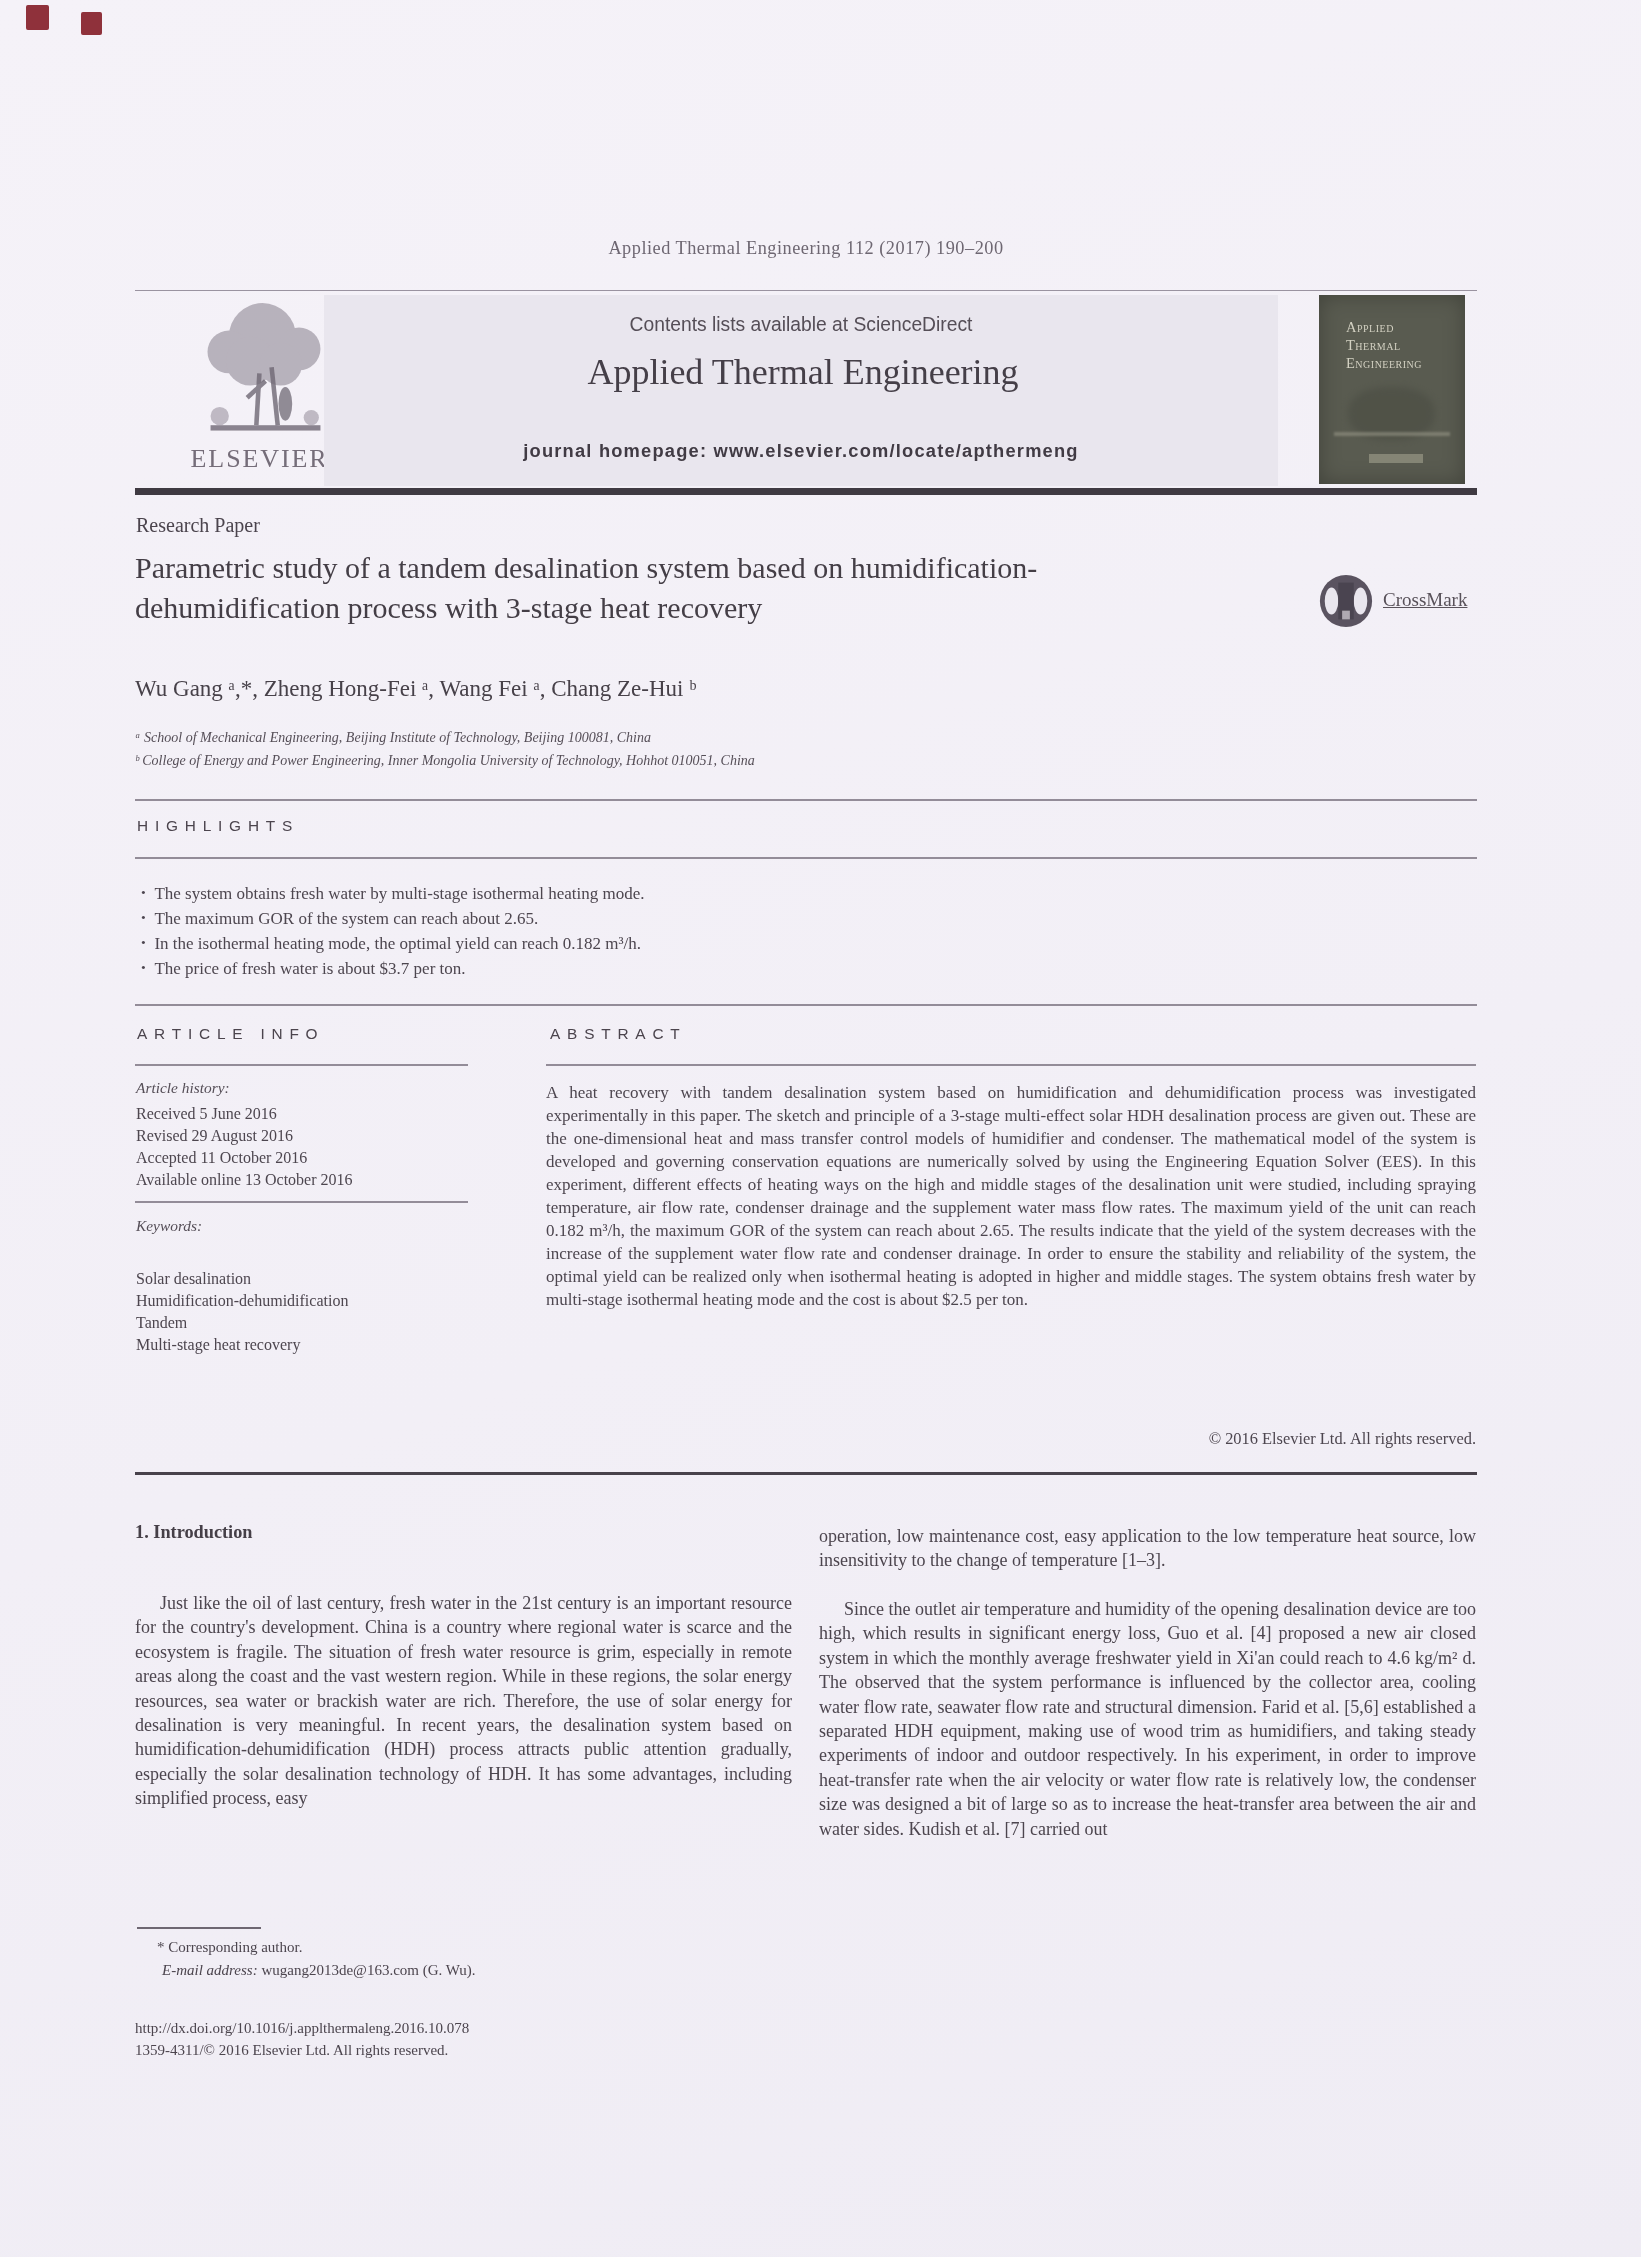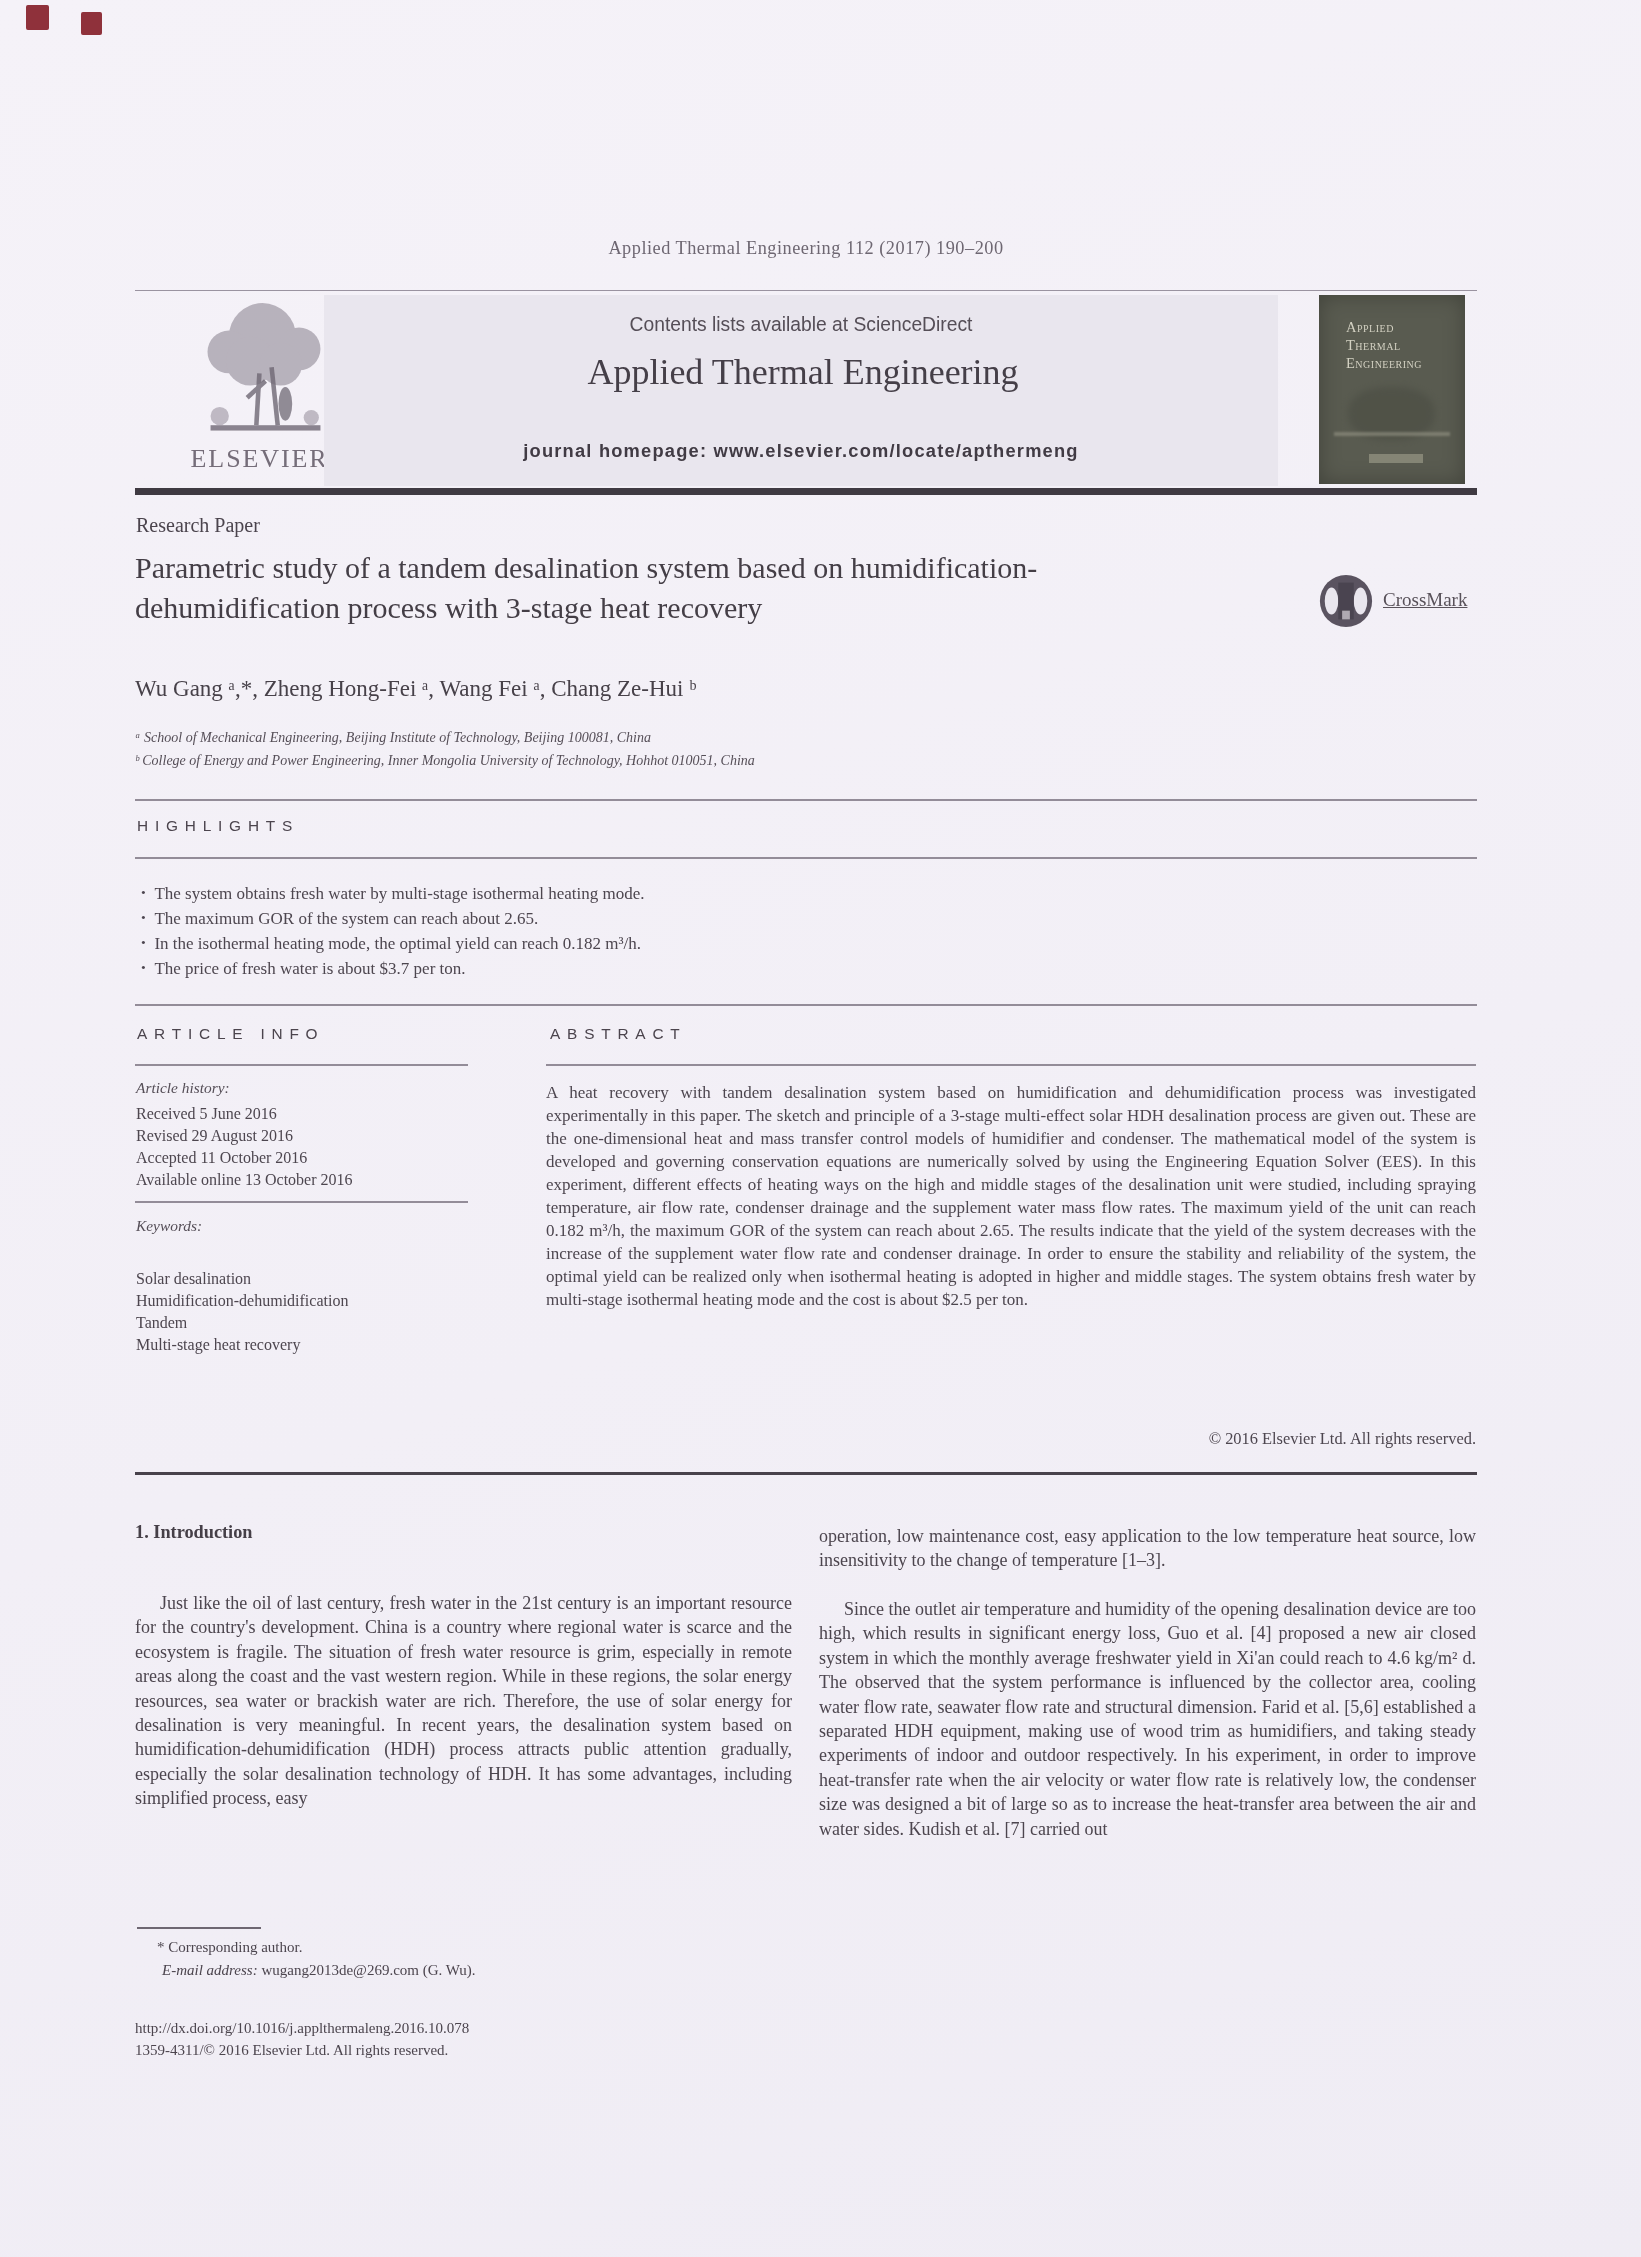--- a/index.html
+++ b/index.html
@@ -188,18 +188,18 @@
   <div class="abs abstract-copyright">© 2016 Elsevier Ltd. All rights reserved.</div>
   <div class="abs section-rule"></div>
 
   <div class="abs intro-heading">1. Introduction</div>
   <div class="abs bodypara col1-para">Just like the oil of last century, fresh water in the 21st century is an important resource for the country's development. China is a country where regional water is scarce and the ecosystem is fragile. The situation of fresh water resource is grim, especially in remote areas along the coast and the vast western region. While in these regions, the solar energy resources, sea water or brackish water are rich. Therefore, the use of solar energy for desalination is very meaningful. In recent years, the desalination system based on humidification-dehumidification (HDH) process attracts public attention gradually, especially the solar desalination technology of HDH. It has some advantages, including simplified process, easy</div>
   <div class="abs bodypara col2-para1">operation, low maintenance cost, easy application to the low temperature heat source, low insensitivity to the change of temperature [1–3].</div>
   <div class="abs bodypara col2-para2">Since the outlet air temperature and humidity of the opening desalination device are too high, which results in significant energy loss, Guo et al. [4] proposed a new air closed system in which the monthly average freshwater yield in Xi'an could reach to 4.6 kg/m² d. The observed that the system performance is influenced by the collector area, cooling water flow rate, seawater flow rate and structural dimension. Farid et al. [5,6] established a separated HDH equipment, making use of wood trim as humidifiers, and taking steady experiments of indoor and outdoor respectively. In his experiment, in order to improve heat-transfer rate when the air velocity or water flow rate is relatively low, the condenser size was designed a bit of large so as to increase the heat-transfer area between the air and water sides. Kudish et al. [7] carried out</div>
 
   <div class="abs footnote-rule"></div>
   <div class="abs fn-corresponding">* Corresponding author.</div>
-  <div class="abs fn-email"><span class="em-label">E-mail address:</span><span> wugang2013de@269.com (G. Wu).</span></div>
+  <div class="abs fn-email"><span class="em-label">E-mail address:</span><span> wugang2013de@163.com (G. Wu).</span></div>
   <div class="abs doi-line">http://dx.doi.org/10.1016/j.applthermaleng.2016.10.078</div>
   <div class="abs issn-line">1359-4311/© 2016 Elsevier Ltd. All rights reserved.</div>
 
 </div>
 
 
 </body></html>

